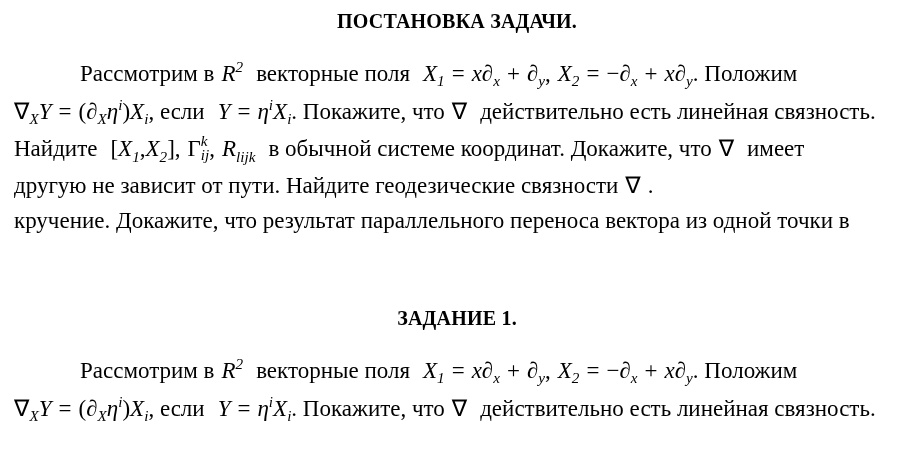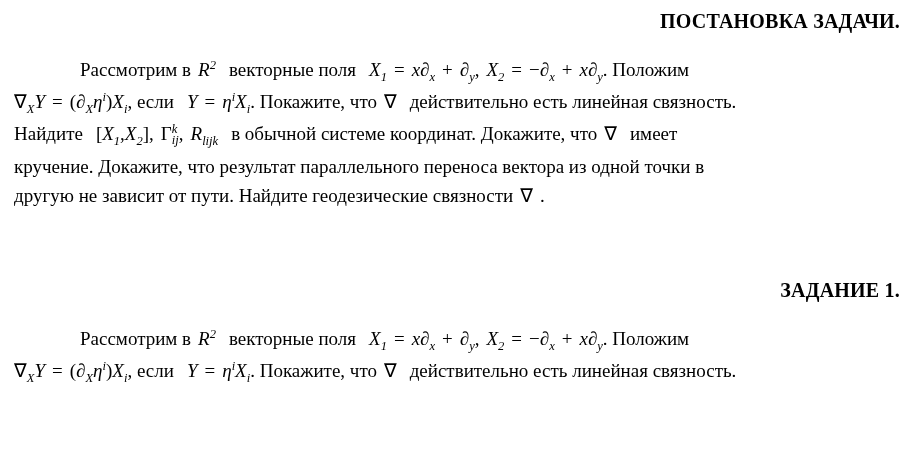--- a/index.html
+++ b/index.html
@@ -15,31 +15,31 @@
     overflow: hidden;
   }
   .page {
     position: relative;
     width: 914px;
     height: 457px;
     box-sizing: border-box;
     padding: 6px 14px 0 14px;
   }
   .heading {
-    text-align: right;
+    text-align: center;
     font-weight: bold;
     font-size: 20px;
     letter-spacing: 0.2px;
     margin: 0;
   }
   .heading-1 { margin-top: 4px; }
   .heading-2 { margin-top: 16px; }
 
   .block {
-    font-size: 19px;
+    font-size: 23px;
     line-height: 1.55;
     text-align: left;
   }
   .block .line {
     white-space: nowrap;
   }
   .indent {
     display: inline-block;
     width: 66px;
   }
@@ -94,25 +94,25 @@
 
     <div class="line">
       <span class="nabla">∇</span><span class="sub">X</span><span class="math">Y</span><span class="gap"></span><span class="op">=</span><span class="gap"></span><span class="op">(</span><span class="op">∂</span><span class="sub">X</span><span class="math">η</span><span class="sup">i</span><span class="op">)</span><span class="math">X</span><span class="sub">i</span><span>, если</span><span class="gap-lg"></span><span class="math">Y</span><span class="gap"></span><span class="op">=</span><span class="gap"></span><span class="math">η</span><span class="sup">i</span><span class="math">X</span><span class="sub">i</span><span>. Покажите, что</span><span class="gap"></span><span class="nabla">∇</span><span class="gap-lg"></span><span>действительно есть линейная связность.</span>
     </div>
 
     <div class="line">
       <span>Найдите</span><span class="gap-lg"></span><span class="op">[</span><span class="math">X</span><span class="sub up">1</span><span>,</span><span class="math">X</span><span class="sub up">2</span><span class="op">]</span><span>,</span><span class="gap"></span><span class="op">Γ</span><span class="subsup"><span class="s-top">k</span><span class="s-bot">ij</span></span><span>,</span><span class="gap"></span><span class="math">R</span><span class="sub">lijk</span><span class="gap-lg"></span><span>в обычной системе координат. Докажите, что</span><span class="gap"></span><span class="nabla">∇</span><span class="gap-lg"></span><span>имеет</span>
     </div>
 
     <div class="line">
-      <span>кручение. Докажите, что результат параллельного переноса вектора из одной точки в</span>
+      <span>другую не зависит от пути. Найдите геодезические связности</span><span class="gap"></span><span class="nabla">∇</span><span class="gap"></span><span>.</span>
     </div>
 
     <div class="line">
-      <span>другую не зависит от пути. Найдите геодезические связности</span><span class="gap"></span><span class="nabla">∇</span><span class="gap"></span><span>.</span>
+      <span>кручение. Докажите, что результат параллельного переноса вектора из одной точки в</span>
     </div>
 
   </div>
 
   <div class="spacer-2"></div>
 
   <h1 class="heading heading-2">ЗАДАНИЕ 1.</h1>
 
   <div class="spacer-3"></div>
 

